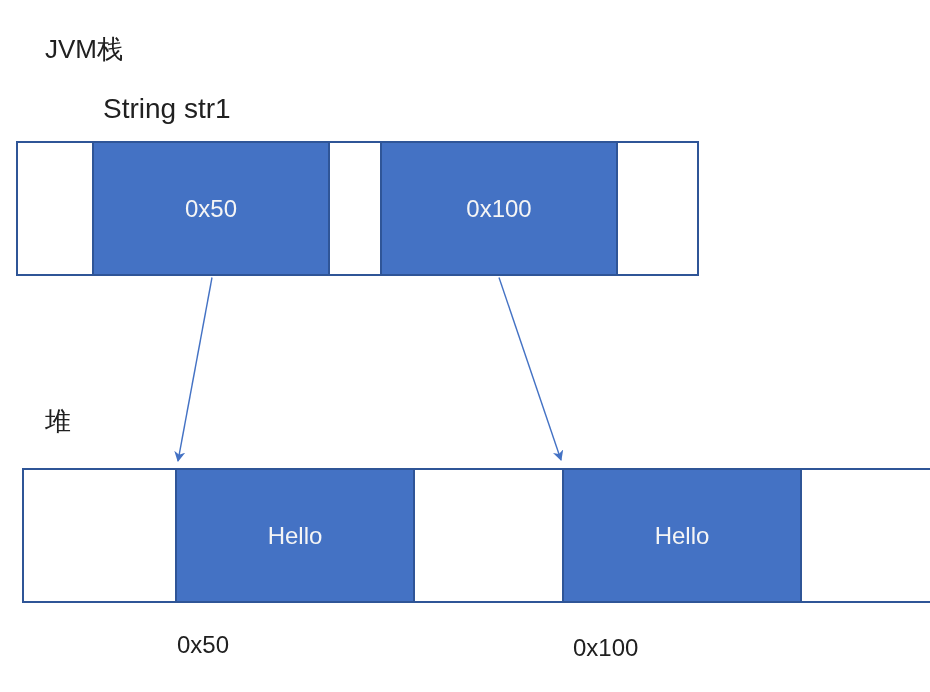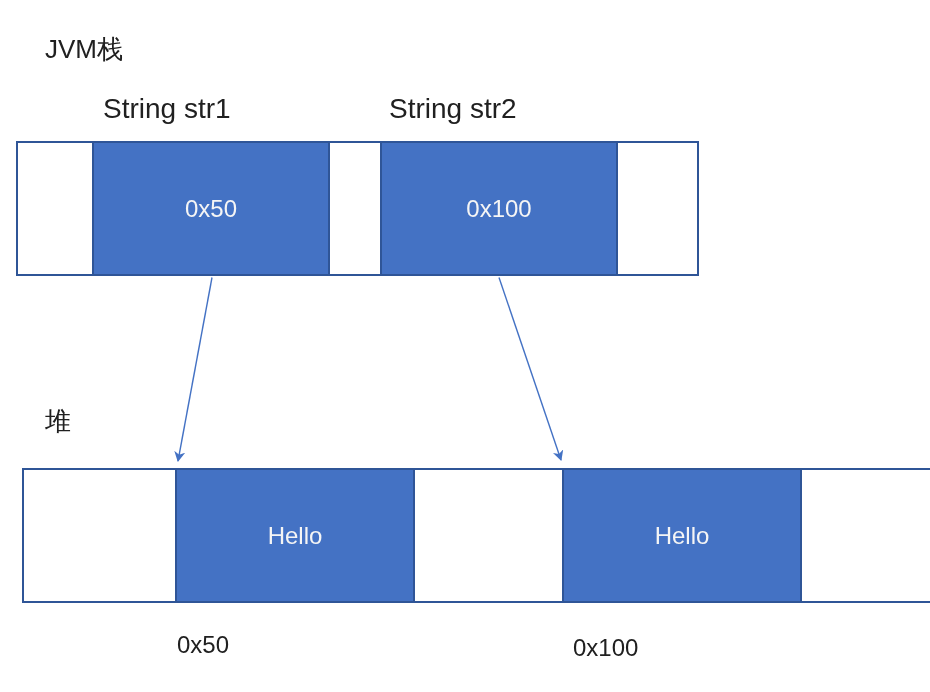--- a/index.html
+++ b/index.html
@@ -57,21 +57,20 @@
 </style>
 </head>
 <body>
 
 <div class="canvas">
 
   <div class="txt section-title" style="left:45px; top:32px;">JVM栈</div>
 
   <div class="txt var-label" style="left:103px; top:93px;">String str1</div>
 
-  <div class="txt var-label" style="left:389px; top:93px;">String str2</div>
 
   <div class="region" style="left:16px; top:141px; width:683px; height:135px;"></div>
 
   <div class="memcell" style="left:92px; top:141px; width:238px; height:135px;">
     <span>0x50</span>
   </div>
 
   <div class="memcell" style="left:380px; top:141px; width:238px; height:135px;">
     <span>0x100</span>
   </div>

